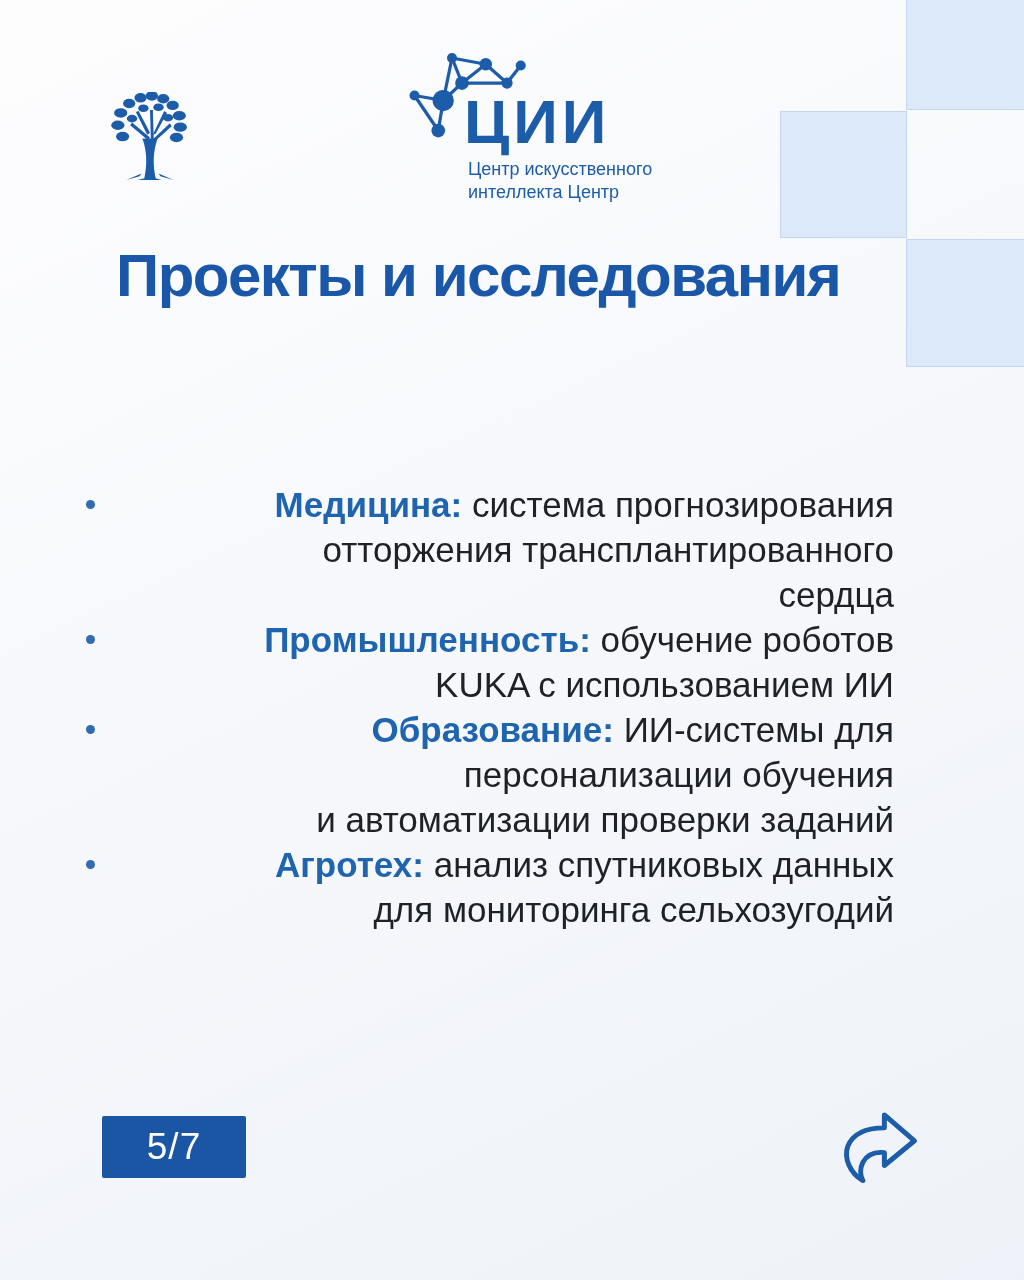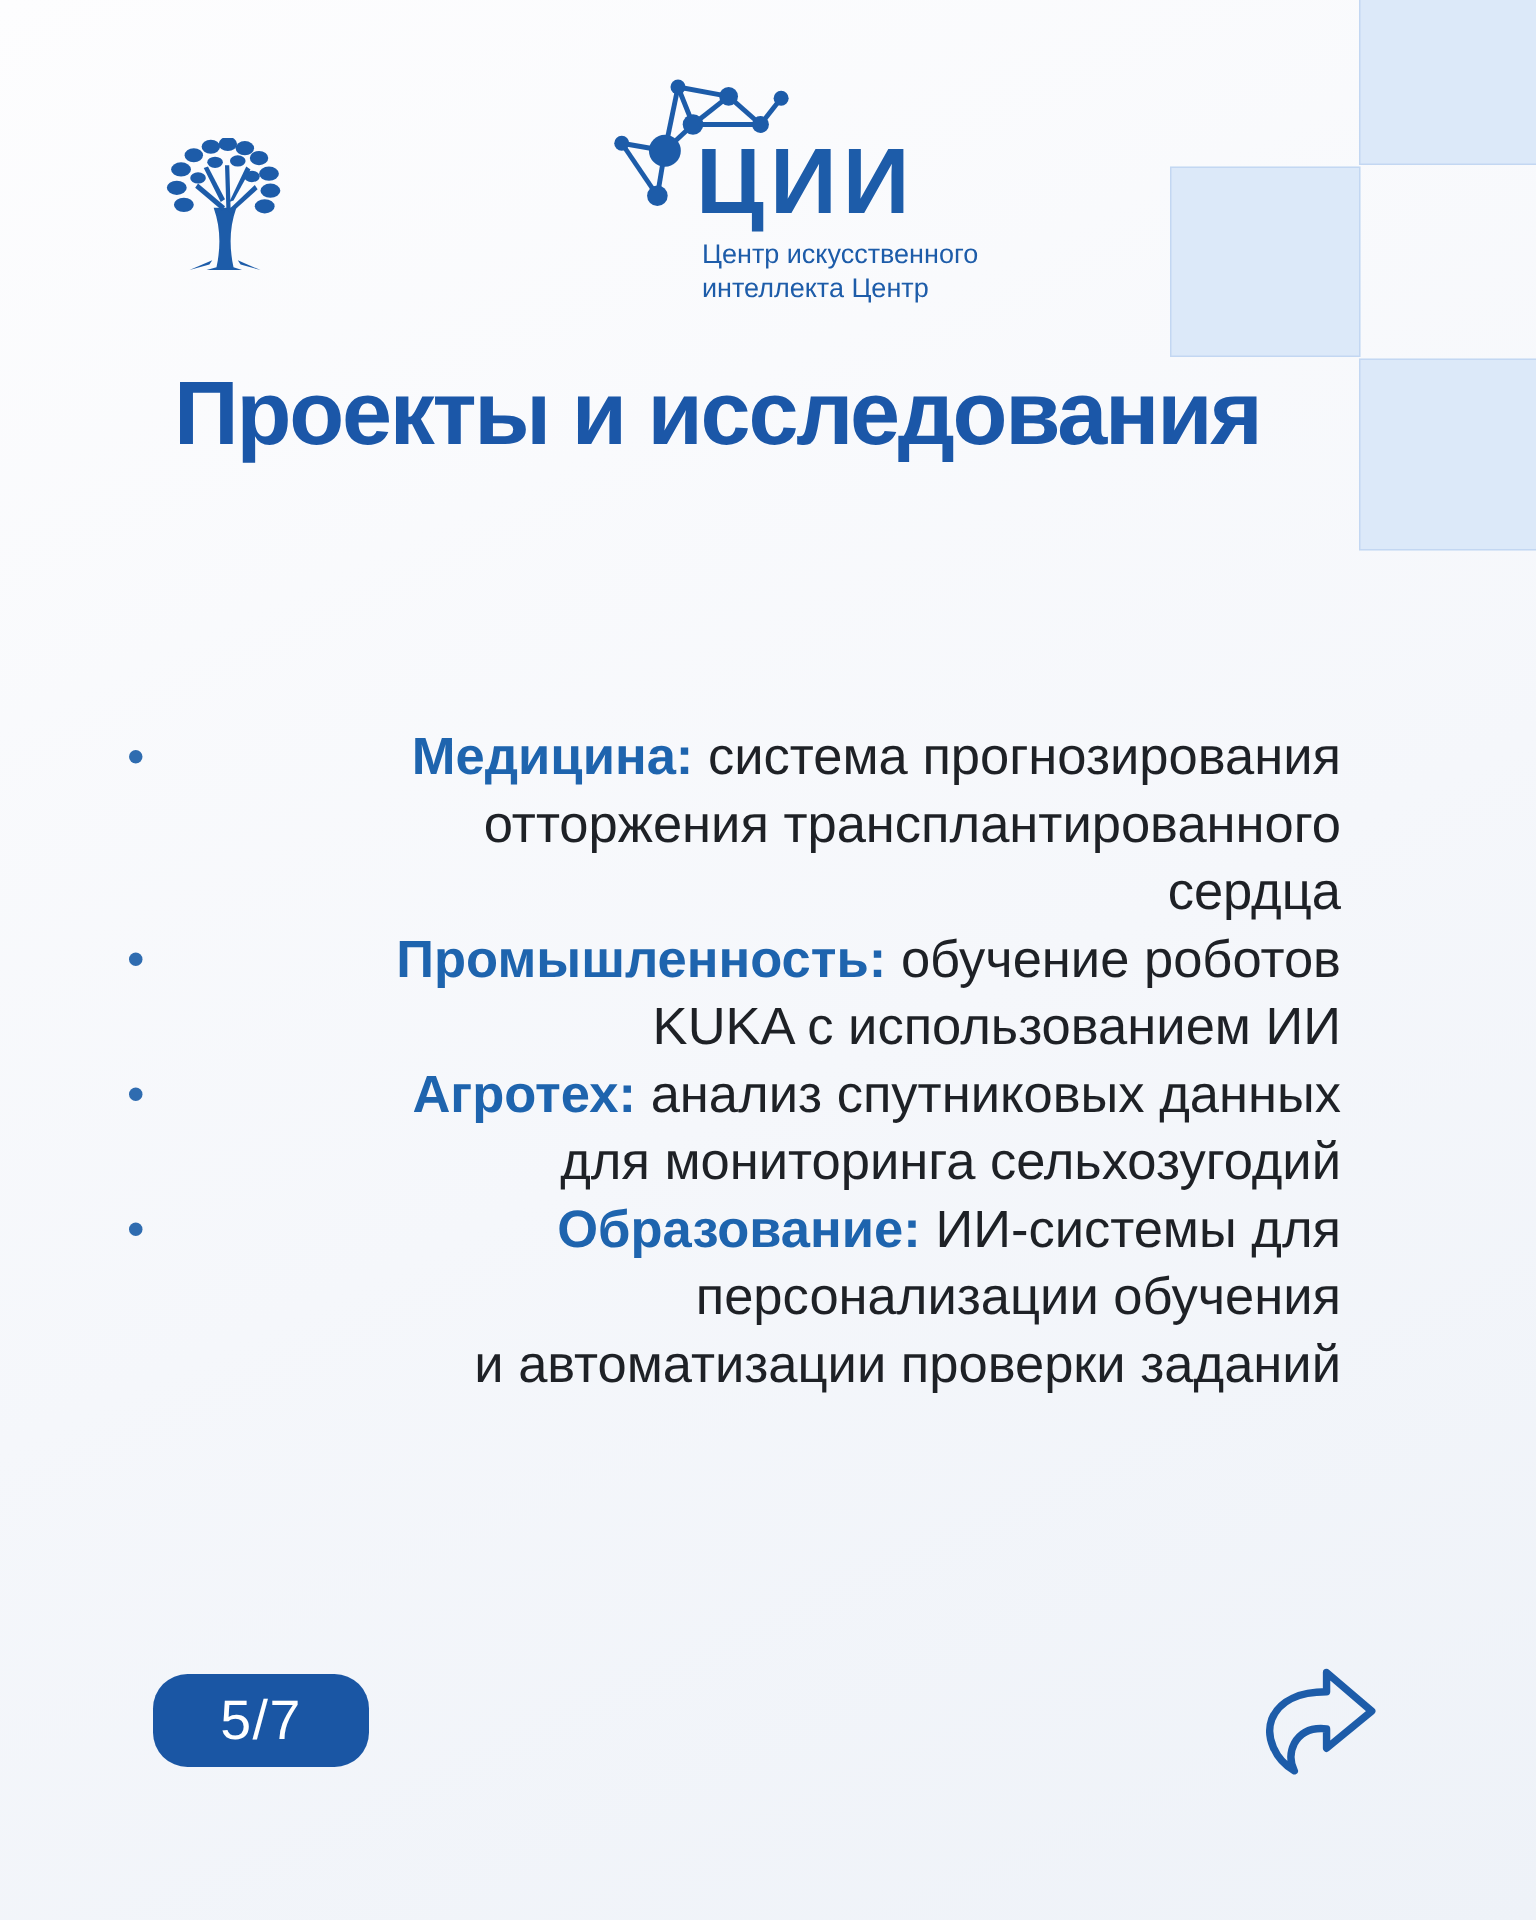--- a/index.html
+++ b/index.html
@@ -68,21 +68,21 @@
     background: #2f6cb0;
   }
   .projects li .lead {
     color: #1e64ae; font-weight: 700; margin-right: 0.28em;
   }
   .projects li .body { white-space: pre-line; }
 
   
   .page-badge {
     position: absolute; left: 102px; top: 1116px;
-    width: 144px; height: 62px; border-radius: 23px;
+    width: 144px; height: 62px; border-radius: 2px;
     background: #1a56a4;
     display: flex; align-items: center; justify-content: center;
     color: #ffffff; font-size: 37px; letter-spacing: 1px;
   }
 
   
   .share-btn {
     position: absolute; left: 834px; top: 1100px;
     width: 90px; height: 90px;
     background: none; border: none; cursor: pointer;
@@ -175,29 +175,29 @@
   </li>
 
   <li>
     <span class="dot"></span>
     <span class="lead">Промышленность:</span><span class="body">обучение роботов
 KUKA с использованием ИИ</span>
   </li>
 
   <li>
     <span class="dot"></span>
-    <span class="lead">Агротех:</span><span class="body">анализ спутниковых данных
-для мониторинга сельхозугодий</span>
-  </li>
-
-  <li>
-    <span class="dot"></span>
     <span class="lead">Образование:</span><span class="body">ИИ-системы для
 персонализации обучения
 и автоматизации проверки заданий</span>
+  </li>
+
+  <li>
+    <span class="dot"></span>
+    <span class="lead">Агротех:</span><span class="body">анализ спутниковых данных
+для мониторинга сельхозугодий</span>
   </li>
 
 </ul>
 
 <div class="page-badge">
   <span>5/7</span>
 </div>
 
 <button class="share-btn">
   <span>

